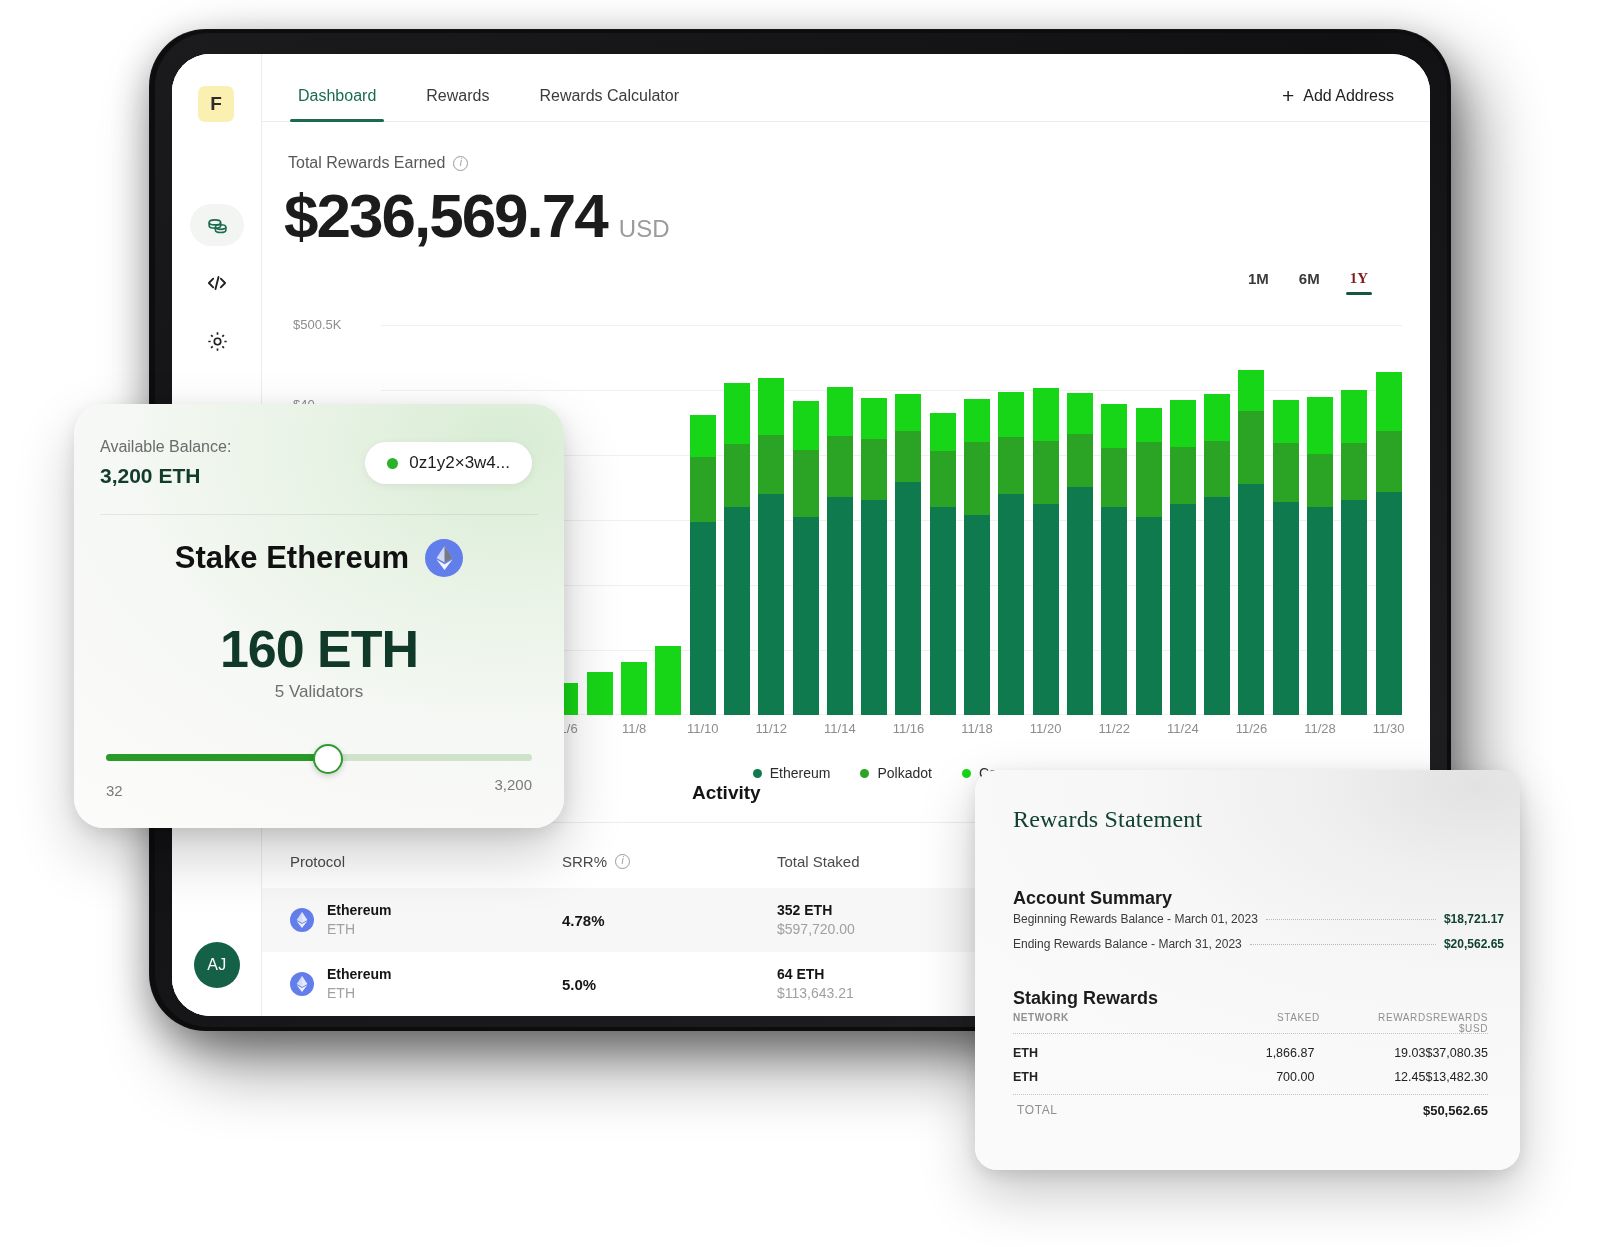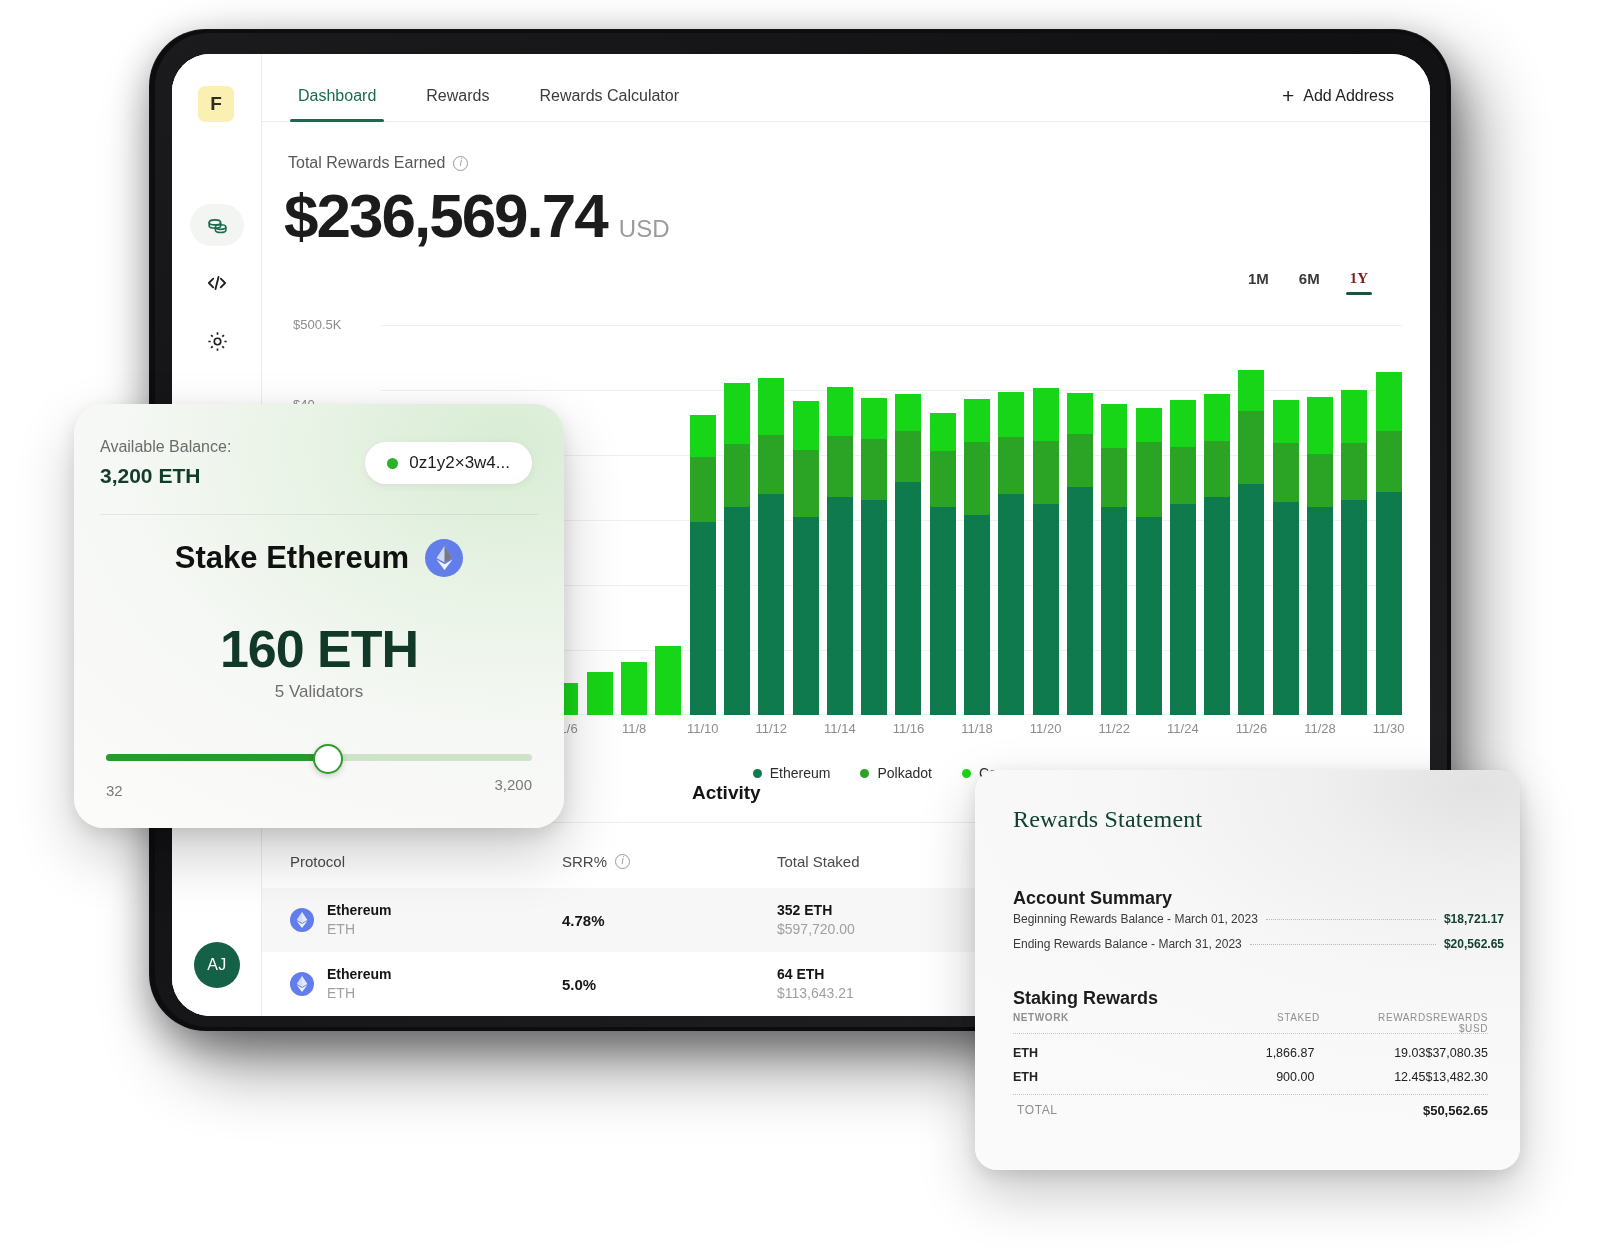--- a/index.html
+++ b/index.html
@@ -723,21 +723,21 @@
 
     <div class="sr-row" style="top:276px;">
       <span class="col-net">ETH</span>
       <span class="col-stk">1,866.87</span>
       <span class="col-rew">19.03</span>
       <span class="col-usd">$37,080.35</span>
     </div>
 
     <div class="sr-row" style="top:300px;">
       <span class="col-net">ETH</span>
-      <span class="col-stk">900.00</span>
+      <span class="col-stk">700.00</span>
       <span class="col-rew">12.45</span>
       <span class="col-usd">$13,482.30</span>
     </div>
 
     <div class="sr-line" style="top:324px;"></div>
 
     <div class="sr-total" style="top:333px;">
       <span>TOTAL</span>
       <span class="amt">$50,562.65</span>
     </div>

